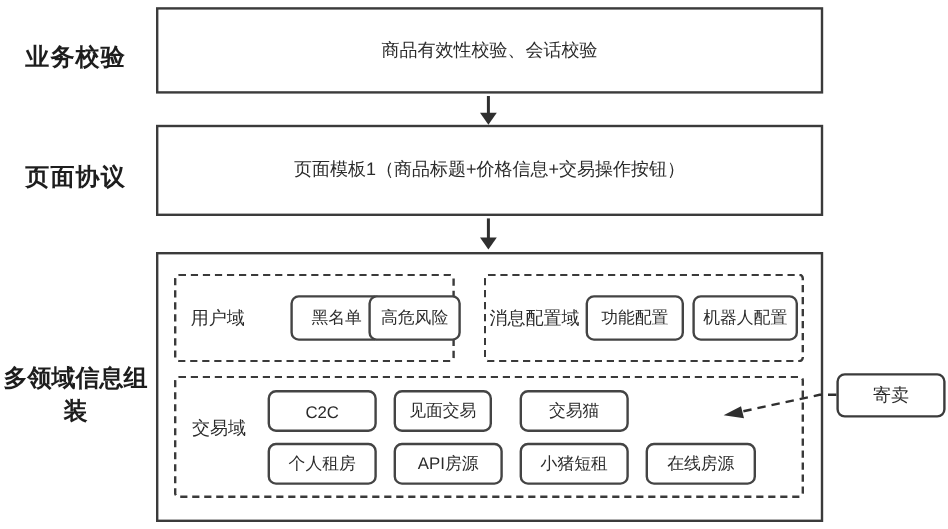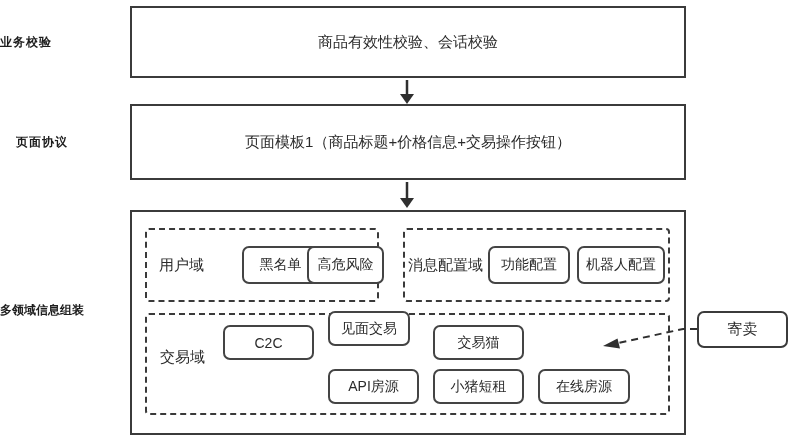--- a/index.html
+++ b/index.html
@@ -7,23 +7,23 @@
     position:relative;
     width:790px;height:441px;
     background:#ffffff;
     font-family:"Liberation Sans","DejaVu Sans",sans-serif;
     color:#222;
     overflow:hidden;
   }
   .abs{position:absolute;}
   .row-label{
     left:0;width:126px;
-    text-align:left;
+    text-align:center;
     font-weight:bold;
-    font-size:12px;
+    font-size:20px;
     color:#1d1d1d;
     letter-spacing:1px;
   }
   .solid-box{
     border:2px solid #3b3b3b;
     background:#ffffff;
     box-sizing:border-box;
   }
   .centered-text{
     display:flex;align-items:center;justify-content:center;
@@ -57,21 +57,21 @@
     position:absolute;left:0;top:0;
     pointer-events:none;
   }
 </style>
 </head>
 <body>
 
 <div id="stage">
 
   <div class="abs row-label" style="top:34px;">业务校验</div>
-  <div class="abs row-label" style="top:134px;padding-left:16px;">页面协议</div>
+  <div class="abs row-label" style="top:134px;">页面协议</div>
   <div class="abs row-label" style="top:302px;letter-spacing:0;">多领域信息组装</div>
 
   <div class="abs solid-box centered-text" style="left:130px;top:6px;width:556px;height:72px;">
     <span>商品有效性校验、会话校验</span>
   </div>
 
   <div class="abs solid-box centered-text two-line" style="left:130px;top:104px;width:556px;height:76px;">
     <span>页面模板1（商品标题+价格信息+交易操作按钮）</span>
   </div>
 
@@ -84,23 +84,24 @@
 
   <div class="abs dashed-box" style="left:403px;top:228px;width:267px;height:74px;"></div>
   <div class="abs domain-label" style="left:408px;top:256px;">消息配置域</div>
   <div class="abs chip" style="left:488px;top:246px;width:82px;height:38px;">功能配置</div>
   <div class="abs chip" style="left:577px;top:246px;width:88px;height:38px;">机器人配置</div>
 
   <div class="abs dashed-box" style="left:145px;top:313px;width:525px;height:102px;"></div>
   <div class="abs domain-label" style="left:160px;top:348px;">交易域</div>
 
   <div class="abs chip" style="left:223px;top:325px;width:91px;height:35px;">C2C</div>
-  <div class="abs chip" style="left:328px;top:311px;width:82px;height:35px;">见面交易</div>
+  <div class="abs chip" style="left:328px;top:325px;width:82px;height:35px;">见面交易</div>
   <div class="abs chip" style="left:433px;top:325px;width:91px;height:35px;">交易猫</div>
 
+  <div class="abs chip" style="left:223px;top:369px;width:91px;height:35px;">个人租房</div>
   <div class="abs chip" style="left:328px;top:369px;width:91px;height:35px;">API房源</div>
   <div class="abs chip" style="left:433px;top:369px;width:91px;height:35px;">小猪短租</div>
   <div class="abs chip" style="left:538px;top:369px;width:92px;height:35px;">在线房源</div>
 
   <div class="abs chip" style="left:697px;top:311px;width:91px;height:37px;font-size:15px;border-color:#3b3b3b;">寄卖</div>
 
   <svg id="arrow-layer" width="790" height="441" viewBox="0 0 790 441">
 
     <g>
       <line x1="407" y1="80" x2="407" y2="95" stroke="#2f2f2f" stroke-width="2.5"></line>

